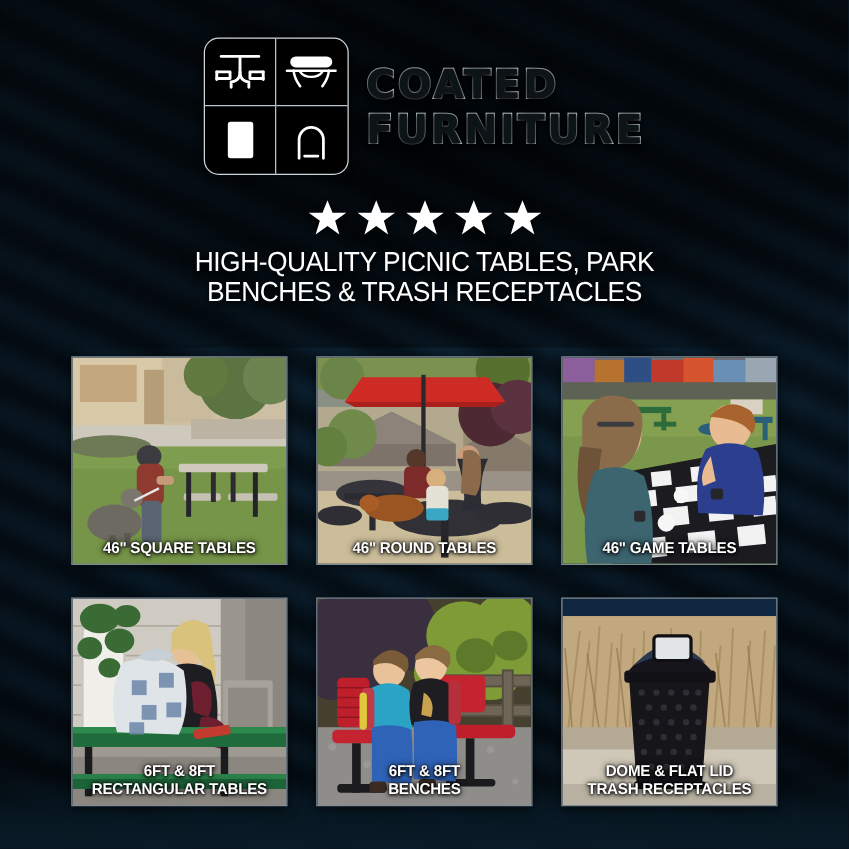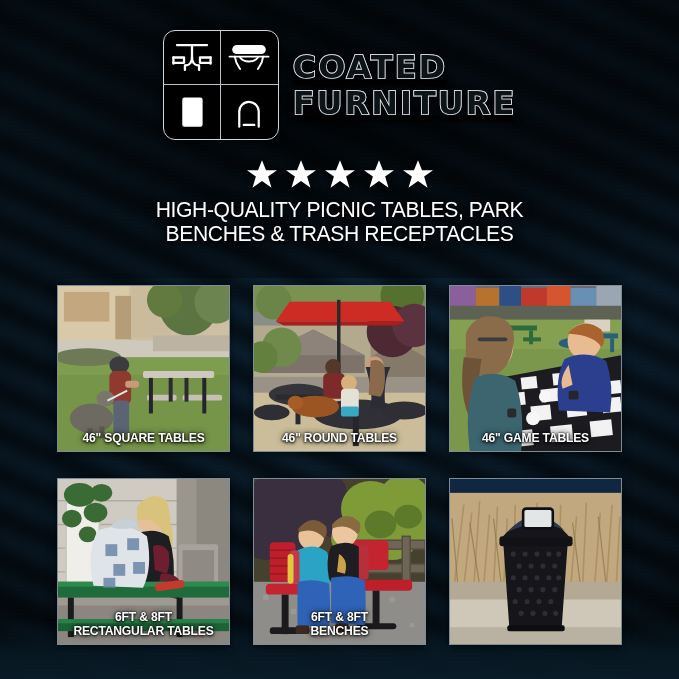--- a/index.html
+++ b/index.html
@@ -78,21 +78,20 @@
   
   .logo-row {
     position: absolute;
     left: 0; right: 0;
     top: 26px;
     height: 118px;
     display: flex;
     justify-content: center;
     align-items: center;
     gap: 14px;
-    text-decoration: underline;
   }
   .logo-mark {
     width: 116px;
     height: 110px;
     background: #000;
     border-radius: 12px;
     border: 1.5px solid #cfd6da;
     display: grid;
     grid-template-columns: 1fr 1fr;
     grid-template-rows: 1fr 1fr;
@@ -676,16 +675,20 @@
             </g>
             <rect x="50" y="58" width="74" height="10" rx="3" fill="#121216"></rect>
             <path d="M52 60 q35 -42 70 0 z" fill="#15151b"></path>
             <path d="M58 54 q28 -32 58 -2 q-28 -14 -58 2 z" fill="#2b3a50"></path>
             <rect x="74" y="30" width="30" height="20" rx="3" fill="#e2e6e6"></rect>
             <rect x="74" y="30" width="30" height="20" rx="3" fill="none" stroke="#0f0f14" stroke-width="2.6"></rect>
             <rect x="58" y="148" width="58" height="6" rx="2" fill="#0e0e12"></rect>
           </g>
         </svg>
       </div>
+      <div class="tile-caption">
+        <span class="cl">DOME &amp; FLAT LID</span>
+        <span class="cl">TRASH RECEPTACLES</span>
+      </div>
     </div>
 
   </div>
 </div>
 
 </body></html>

